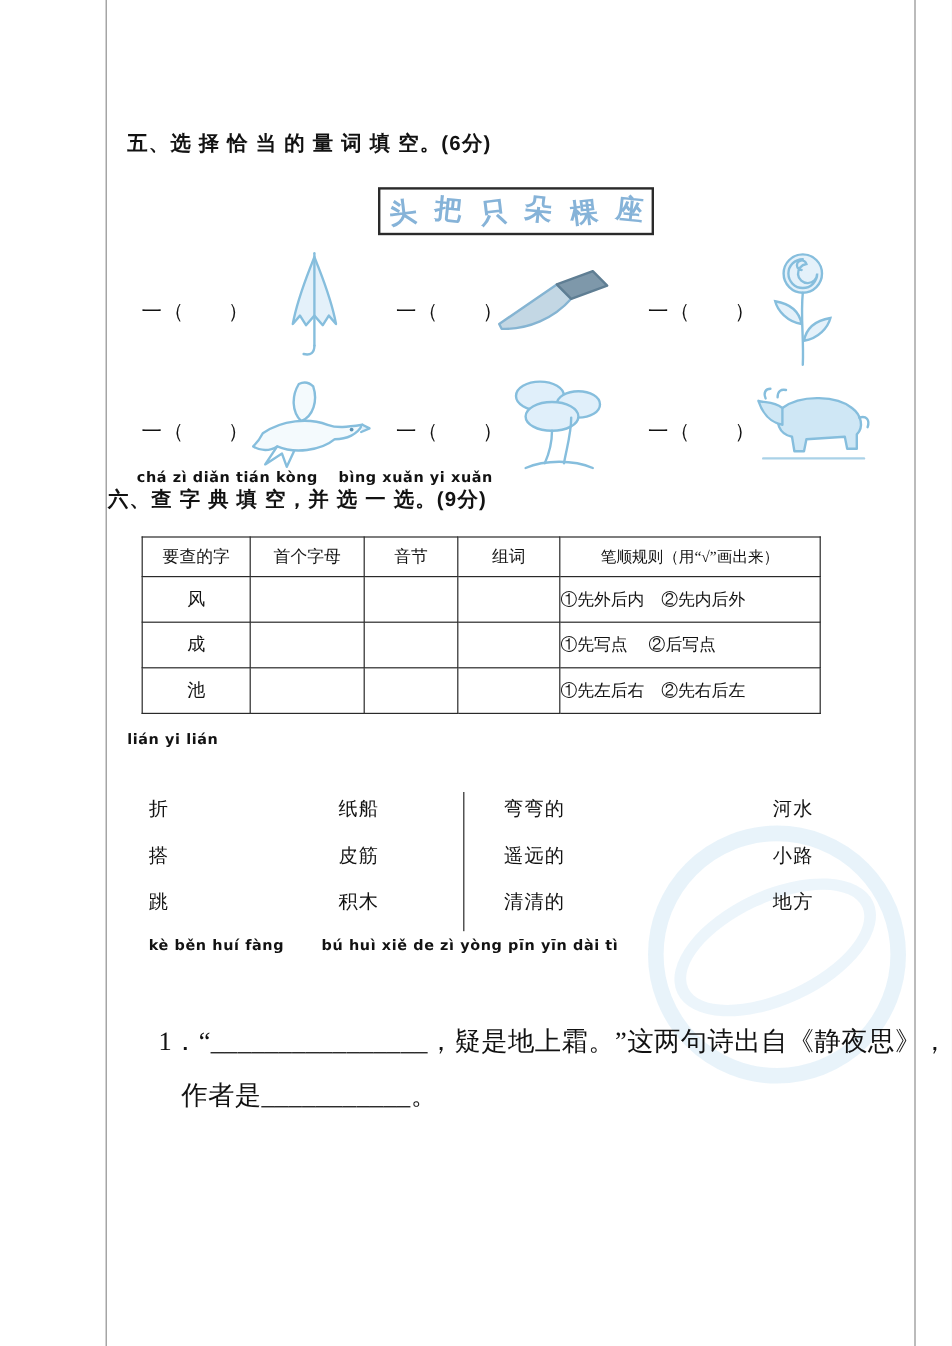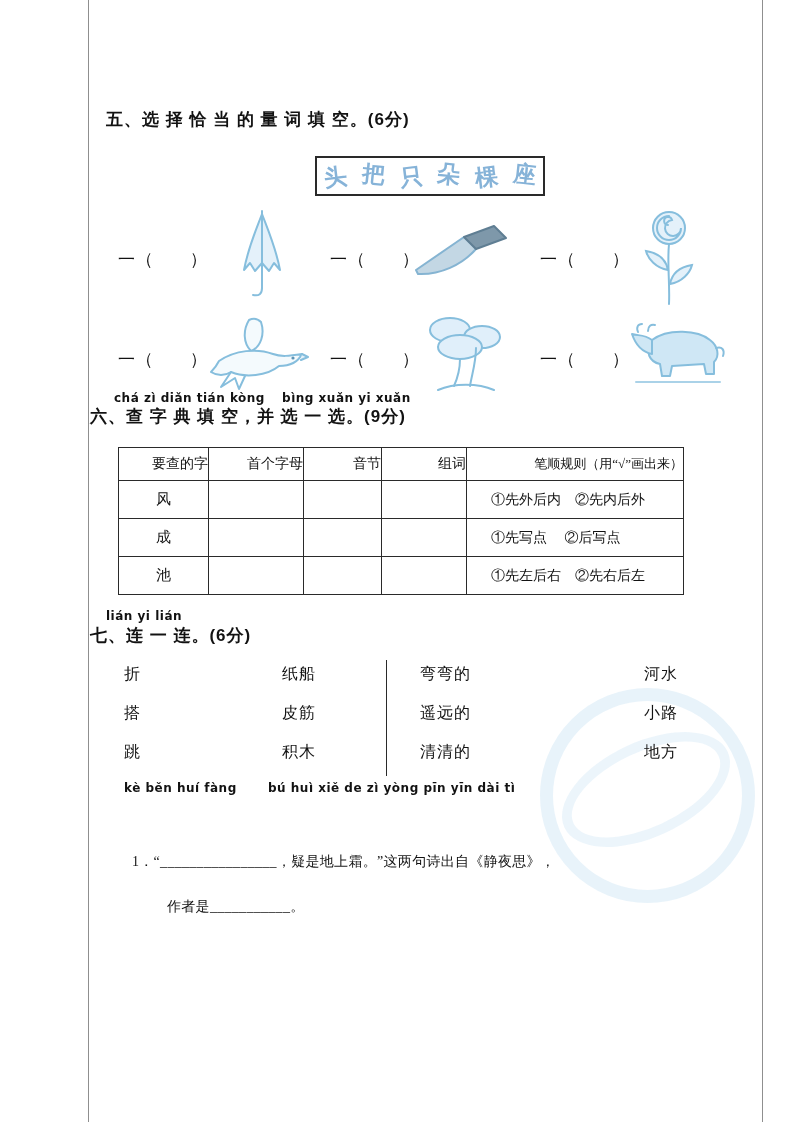--- a/index.html
+++ b/index.html
@@ -9,26 +9,26 @@
   .vline { position:absolute; top:0; bottom:0; width:1px; background:#8f8f8f; z-index:3; }
   .pinyin { font-family:"DejaVu Sans", sans-serif; font-size:12px; font-weight:700; letter-spacing:.5px; white-space:pre; }
   .heading { font-size:17px; font-weight:700; letter-spacing:1px; white-space:pre; font-family:"Liberation Sans", sans-serif; }
   .blank { font-size:17px; letter-spacing:1px; white-space:pre; }
   .wordbox { display:flex; align-items:center; justify-content:space-around; border:2px solid #2a2a2a; background:#fff; }
   .word { color:#86b3d8; font-size:23px; font-family:"DejaVu Sans", sans-serif; font-weight:700; }
   .word:nth-child(2n)   { transform:rotate(6deg) translateY(-2px); }
   .word:nth-child(2n+1) { transform:rotate(-7deg) translateY(1px); }
   table.dict { border-collapse:collapse; font-size:14px; background:#fff; }
   table.dict th, table.dict td { border:1px solid #2a2a2a; text-align:center; font-weight:400; }
-  table.dict th { height:33px; font-size:14px;text-align:right; }
+  table.dict th { height:33px; font-size:14px; }
   table.dict td { height:38px; font-size:15px; }
-  table.dict td.rule { text-align:left; padding-left:24px; font-size:14px; white-space:pre; }
+  table.dict td.rule { text-align:left; padding-left:0; font-size:14px; white-space:pre; }
   .match { font-size:16px; letter-spacing:1px; white-space:pre; }
   .divider { position:absolute; width:1px; background:#2a2a2a; z-index:2; }
-  .bodyline { font-size:14px; white-space:pre; letter-spacing:.3px; }
+  .bodyline { font-size:22px; white-space:pre; letter-spacing:.3px; }
   .wm { position:absolute; z-index:1; border-radius:50%; }
   .wm-circle { border:13px solid rgba(151,201,231,.22); }
   .wm-swoosh { border:10px solid rgba(151,201,231,.18); transform:rotate(-25deg); }
   svg { display:block; }
 </style>
 </head>
 <body>
 
 <div class="page">
 
@@ -152,21 +152,20 @@
       <td>池</td>
       <td></td>
       <td></td>
       <td></td>
       <td class="rule">①先左后右　②先右后左</td>
     </tr>
   </tbody>
     </table>
 
   <div class="abs pinyin" style="left:106px;top:609px">lián yi lián</div>
-  <div class="abs heading" style="left:90px;top:624px">七、连 一 连。(6分)</div>
 
   <span class="abs match" style="left:124px;top:664px">折</span>
   <span class="abs match" style="left:124px;top:703px">搭</span>
   <span class="abs match" style="left:124px;top:742px">跳</span>
 
   <span class="abs match" style="left:282px;top:664px">纸船</span>
   <span class="abs match" style="left:282px;top:703px">皮筋</span>
   <span class="abs match" style="left:282px;top:742px">积木</span>
 
   <div class="divider" style="left:386px;top:660px;height:116px"></div>
@@ -176,15 +175,15 @@
   <span class="abs match" style="left:420px;top:742px">清清的</span>
 
   <span class="abs match" style="left:644px;top:664px">河水</span>
   <span class="abs match" style="left:644px;top:703px">小路</span>
   <span class="abs match" style="left:644px;top:742px">地方</span>
 
   <div class="abs pinyin" style="left:124px;top:781px">kè běn huí fàng</div>
   <div class="abs pinyin" style="left:268px;top:781px">bú huì xiě de zì yòng pīn yīn dài tì</div>
 
   <div class="abs bodyline" style="left:132px;top:853px">1．“________________，疑是地上霜。”这两句诗出自《静夜思》，</div>
-  <div class="abs bodyline" style="left:167px;top:898px">作者是___________。</div>
+  <div class="abs bodyline" style="left:151px;top:898px">作者是___________。</div>
 
 </div>
 
 </body></html>

